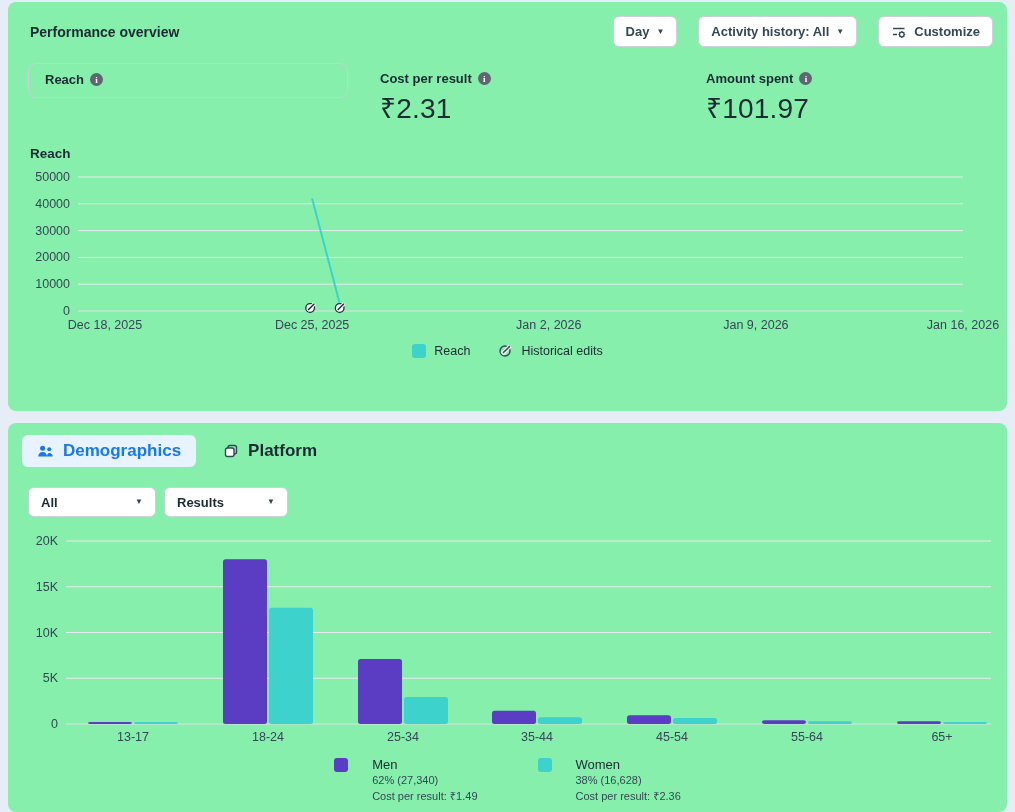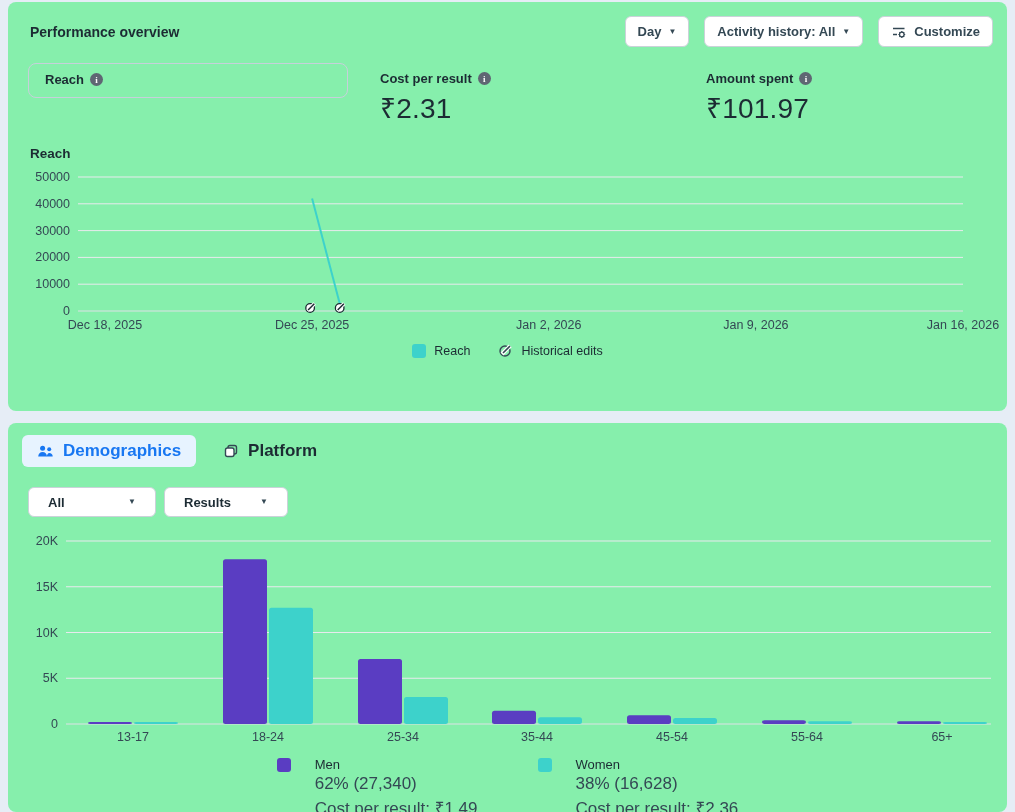--- a/index.html
+++ b/index.html
@@ -17,21 +17,21 @@
   }
   #perf-panel { margin-top: 2px; height: 409px; }
   #demo-panel { margin-top: 12px; height: 389px; }
 
   
   .perf-header {
     display: flex; justify-content: space-between; align-items: center;
     padding: 14px 14px 0 22px;
   }
   .perf-title { font-size: 14px; font-weight: 700; color: #1c2b33; }
-  .btn-row { display: flex; gap: 15px; }
+  .btn-row { display: flex; gap: 21px; }
   .btn {
     display: flex; align-items: center; gap: 7px;
     height: 31px; padding: 0 12px;
     border: 1px solid #cbd2d9; border-radius: 6px;
     background: #fff; font-size: 13px; font-weight: 600; color: #344854;
     cursor: pointer; white-space: nowrap;
   }
   .caret { font-size: 8px; color: #344854; line-height: 1; }
 
   
@@ -72,30 +72,30 @@
   .tab.active { background: #e7f3ff; color: #1877f2; font-weight: 700; }
   .demo-head-row {
     display: flex; justify-content: space-between; align-items: center;
     padding: 20px 16px 0 20px;
   }
   .demo-heading { font-size: 15px; font-weight: 700; color: #1c2b33; }
   .select-btn {
     display: flex; align-items: center; justify-content: space-between;
     height: 30px; border: 1px solid #cbd2d9; border-radius: 6px;
     background: #fff; font-size: 13px; font-weight: 600; color: #1c2b33;
-    padding: 0 19px; cursor: pointer;
+    padding: 0 12px; cursor: pointer;
   }
   #filter-breakdown { width: 128px; }
   #filter-metric { width: 124px; margin-left: 8px; }
   .filters { display: flex; }
 
   .bar-legend-row { display: flex; justify-content: center; gap: 60px; margin-top: 4px; }
   .bar-legend-item { display: flex; gap: 24px; }
   .bar-legend-text .name { font-size: 13px; color: #1c2b33; }
-  .bar-legend-text .sub { font-size: 17px; color: #344854; margin-top: 2px; }
+  .bar-legend-text .sub { font-size: 11px; color: #344854; margin-top: 2px; }
 </style>
 </head>
 <body>
 
 <div class="panel" id="perf-panel">
   <div class="perf-header">
     <div class="perf-title">Performance overview</div>
     <div class="btn-row">
       <button class="btn">
         <span>Day</span>

